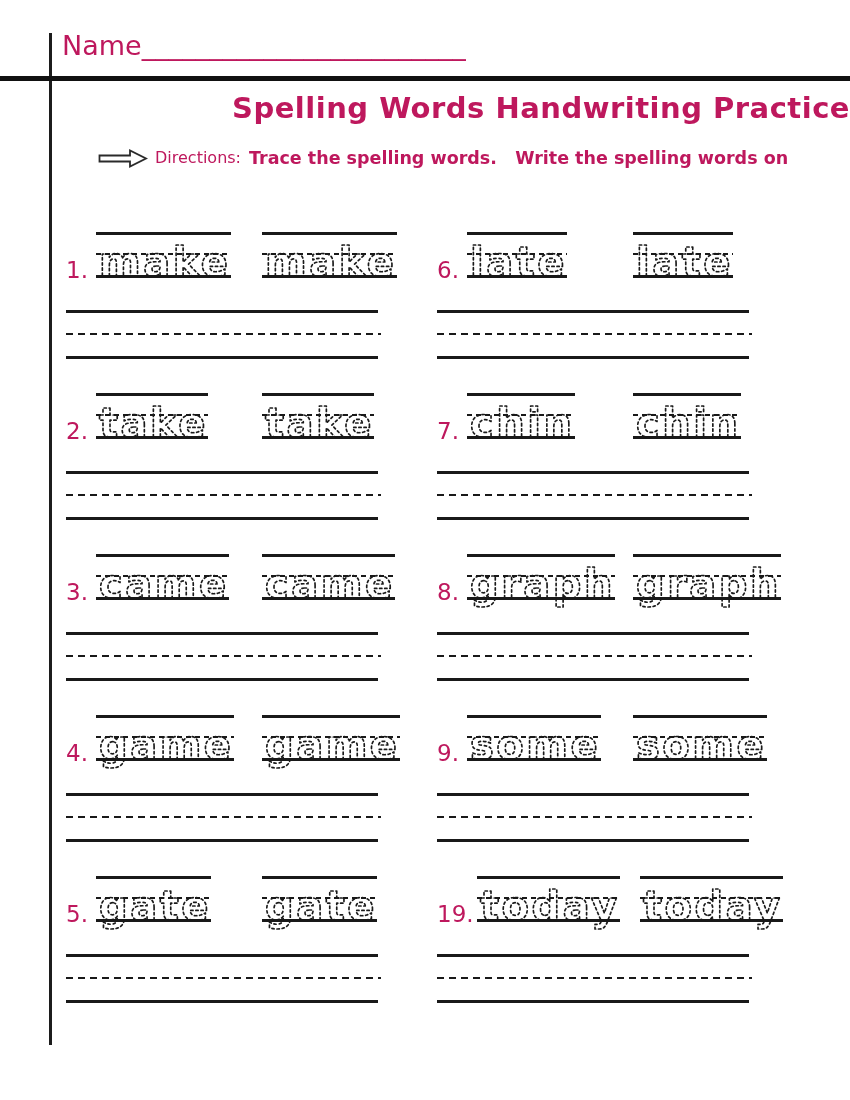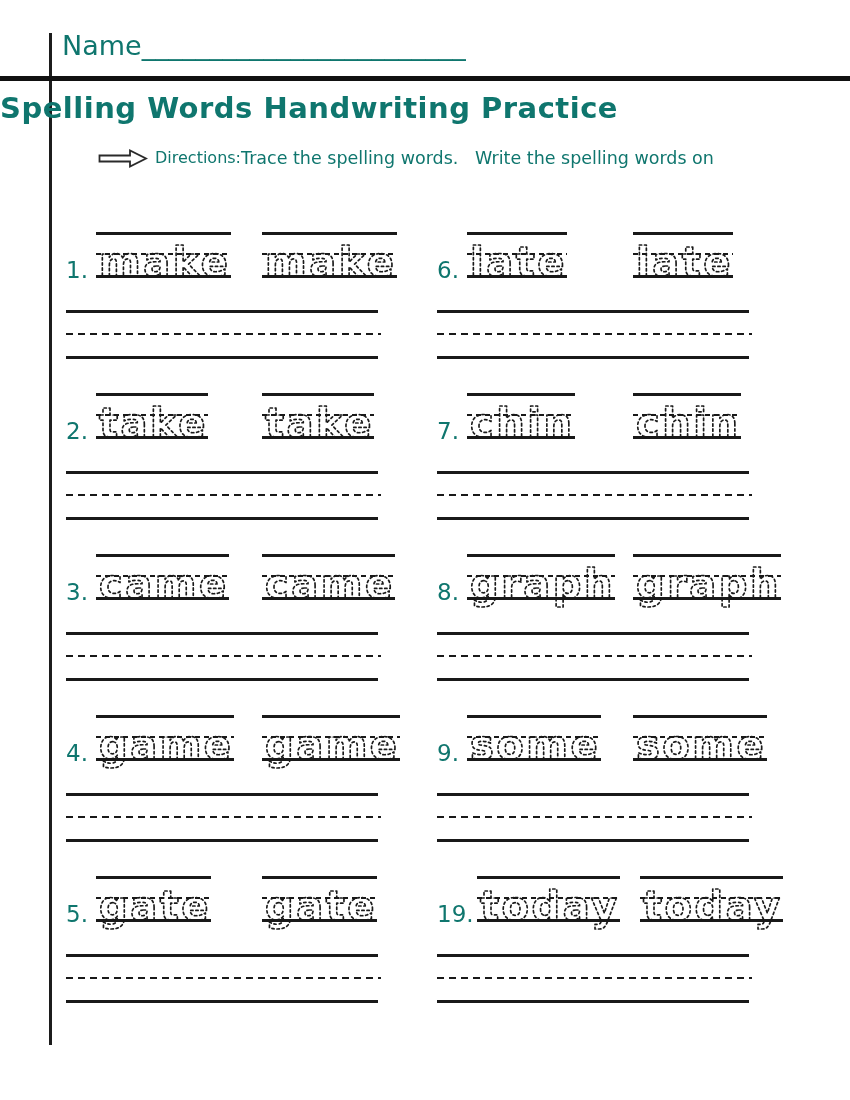--- a/index.html
+++ b/index.html
@@ -1,30 +1,30 @@
 <!DOCTYPE html>
 <html><head>
 <meta charset="utf-8">
 <style>
   html,body{margin:0;padding:0;background:#fff;}
   .sheet{
     position:relative;width:850px;height:1100px;background:#fff;overflow:hidden;
-    font-family:"DejaVu Sans",sans-serif;color:#0f766e;
+    font-family:"DejaVu Sans",sans-serif;color:#be185d;
   }
   .vline{position:absolute;left:49px;top:33px;width:3px;height:1012px;background:#1c1c1c;}
   .divider{position:absolute;left:0;top:76px;width:850px;height:5px;background:#111;}
   .name-row{position:absolute;left:62px;top:30px;font-size:27px;white-space:nowrap;}
   .name-line{letter-spacing:0px;}
-  .title{position:absolute;left:0;top:91px;width:850px;text-align:left;
+  .title{position:absolute;left:0;top:91px;width:850px;text-align:right;
          font-size:29px;font-weight:700;letter-spacing:0.5px;}
   .directions{position:absolute;left:98px;top:144px;line-height:28px;}
   .dir-line1{white-space:nowrap;display:flex;align-items:center;}
   .dir-arrow{margin-right:7px;flex:0 0 auto;}
-  .dir-label{font-size:16px;}
-  .dir-text{font-size:17.5px;white-space:pre;}
+  .dir-label{font-size:16px;margin-right:8px;}
+  .dir-text{font-size:17.5px;white-space:pre;font-weight:bold;}
   .dir-line2{font-size:17.5px;white-space:pre;}
 
   .item{position:absolute;width:316px;height:130px;}
   .num{position:absolute;left:0;top:25px;font-size:23px;}
   .guide{position:absolute;top:0;height:46px;width:118px;}
   .g1{left:30px;} .g2{left:196px;}
   .g-top{position:absolute;top:0;left:0;right:0;height:3px;background:#191919;}
   .g-mid{position:absolute;top:21px;left:0;right:0;height:2px;
          background:repeating-linear-gradient(90deg,#191919 0 5px,transparent 5px 9px);}
   .g-base{position:absolute;bottom:0;left:0;right:0;height:3px;background:#191919;}

